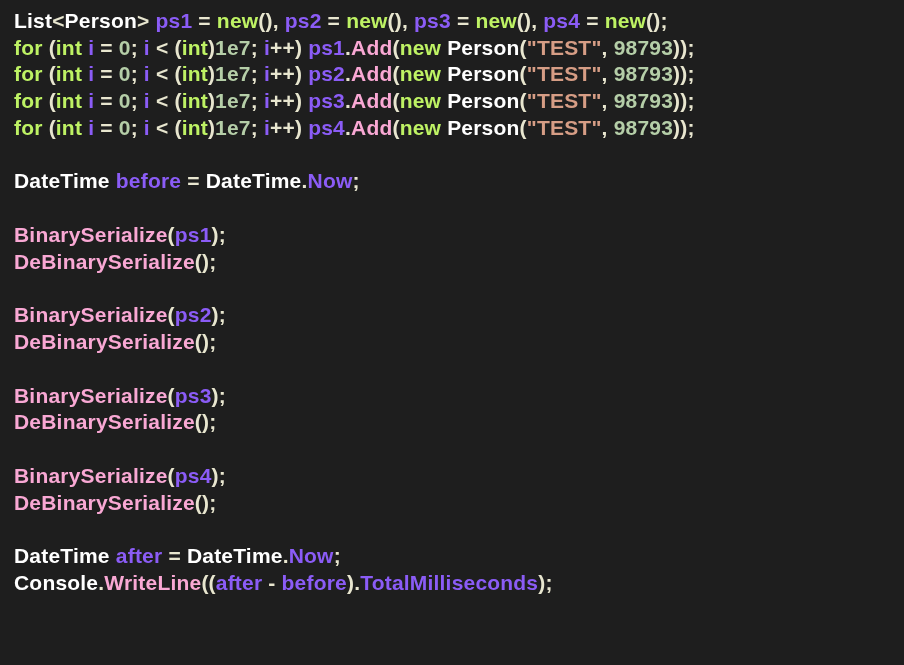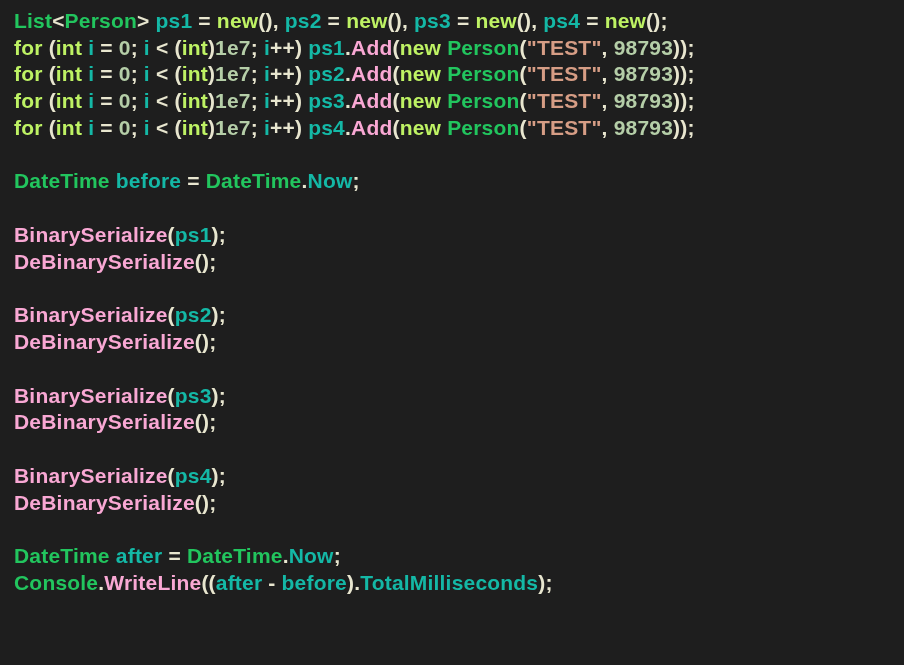--- a/index.html
+++ b/index.html
@@ -10,23 +10,23 @@
     box-sizing:border-box;
     padding:8px 14px;
     font-family:"Segoe UI","Arial",sans-serif;
     font-size:21px;
     font-weight:700;
     letter-spacing:.2px;
   }
   .code-view{white-space:pre}
   .line{display:block;line-height:1.27}
   .blank{height:27px}
-  .c-type{color:#22c55e}
+  .c-type{color:#ffffff}
   .c-key{color:#bef264}
-  .c-id{color:#14b8a6}
+  .c-id{color:#8b5cf6}
   .c-op{color:#e8e6cf}
   .c-num{color:#b5cea8}
   .c-str{color:#d69d85}
   .c-method{color:#f9a8d4}
 </style>
 </head>
 <body>
 
 <div class="code-view" id="code-view"><span class="line"><span class="c-type">List</span><span class="c-op">&lt;</span><span class="c-type">Person</span><span class="c-op">&gt; </span><span class="c-id">ps1</span><span class="c-op"> = </span><span class="c-key">new</span><span class="c-op">(), </span><span class="c-id">ps2</span><span class="c-op"> = </span><span class="c-key">new</span><span class="c-op">(), </span><span class="c-id">ps3</span><span class="c-op"> = </span><span class="c-key">new</span><span class="c-op">(), </span><span class="c-id">ps4</span><span class="c-op"> = </span><span class="c-key">new</span><span class="c-op">();</span></span><span class="line"><span class="c-key">for</span><span class="c-op"> (</span><span class="c-key">int</span><span class="c-op"> </span><span class="c-id">i</span><span class="c-op"> = </span><span class="c-num">0</span><span class="c-op">; </span><span class="c-id">i</span><span class="c-op"> &lt; (</span><span class="c-key">int</span><span class="c-op">)</span><span class="c-num">1e7</span><span class="c-op">; </span><span class="c-id">i</span><span class="c-op">++) </span><span class="c-id">ps1</span><span class="c-op">.</span><span class="c-method">Add</span><span class="c-op">(</span><span class="c-key">new</span><span class="c-op"> </span><span class="c-type">Person</span><span class="c-op">(</span><span class="c-str">"TEST"</span><span class="c-op">, </span><span class="c-num">98793</span><span class="c-op">));</span></span><span class="line"><span class="c-key">for</span><span class="c-op"> (</span><span class="c-key">int</span><span class="c-op"> </span><span class="c-id">i</span><span class="c-op"> = </span><span class="c-num">0</span><span class="c-op">; </span><span class="c-id">i</span><span class="c-op"> &lt; (</span><span class="c-key">int</span><span class="c-op">)</span><span class="c-num">1e7</span><span class="c-op">; </span><span class="c-id">i</span><span class="c-op">++) </span><span class="c-id">ps2</span><span class="c-op">.</span><span class="c-method">Add</span><span class="c-op">(</span><span class="c-key">new</span><span class="c-op"> </span><span class="c-type">Person</span><span class="c-op">(</span><span class="c-str">"TEST"</span><span class="c-op">, </span><span class="c-num">98793</span><span class="c-op">));</span></span><span class="line"><span class="c-key">for</span><span class="c-op"> (</span><span class="c-key">int</span><span class="c-op"> </span><span class="c-id">i</span><span class="c-op"> = </span><span class="c-num">0</span><span class="c-op">; </span><span class="c-id">i</span><span class="c-op"> &lt; (</span><span class="c-key">int</span><span class="c-op">)</span><span class="c-num">1e7</span><span class="c-op">; </span><span class="c-id">i</span><span class="c-op">++) </span><span class="c-id">ps3</span><span class="c-op">.</span><span class="c-method">Add</span><span class="c-op">(</span><span class="c-key">new</span><span class="c-op"> </span><span class="c-type">Person</span><span class="c-op">(</span><span class="c-str">"TEST"</span><span class="c-op">, </span><span class="c-num">98793</span><span class="c-op">));</span></span><span class="line"><span class="c-key">for</span><span class="c-op"> (</span><span class="c-key">int</span><span class="c-op"> </span><span class="c-id">i</span><span class="c-op"> = </span><span class="c-num">0</span><span class="c-op">; </span><span class="c-id">i</span><span class="c-op"> &lt; (</span><span class="c-key">int</span><span class="c-op">)</span><span class="c-num">1e7</span><span class="c-op">; </span><span class="c-id">i</span><span class="c-op">++) </span><span class="c-id">ps4</span><span class="c-op">.</span><span class="c-method">Add</span><span class="c-op">(</span><span class="c-key">new</span><span class="c-op"> </span><span class="c-type">Person</span><span class="c-op">(</span><span class="c-str">"TEST"</span><span class="c-op">, </span><span class="c-num">98793</span><span class="c-op">));</span></span><div class="blank"></div><span class="line"><span class="c-type">DateTime</span><span class="c-op"> </span><span class="c-id">before</span><span class="c-op"> = </span><span class="c-type">DateTime</span><span class="c-op">.</span><span class="c-id">Now</span><span class="c-op">;</span></span><div class="blank"></div><span class="line"><span class="c-method">BinarySerialize</span><span class="c-op">(</span><span class="c-id">ps1</span><span class="c-op">);</span></span><span class="line"><span class="c-method">DeBinarySerialize</span><span class="c-op">();</span></span><div class="blank"></div><span class="line"><span class="c-method">BinarySerialize</span><span class="c-op">(</span><span class="c-id">ps2</span><span class="c-op">);</span></span><span class="line"><span class="c-method">DeBinarySerialize</span><span class="c-op">();</span></span><div class="blank"></div><span class="line"><span class="c-method">BinarySerialize</span><span class="c-op">(</span><span class="c-id">ps3</span><span class="c-op">);</span></span><span class="line"><span class="c-method">DeBinarySerialize</span><span class="c-op">();</span></span><div class="blank"></div><span class="line"><span class="c-method">BinarySerialize</span><span class="c-op">(</span><span class="c-id">ps4</span><span class="c-op">);</span></span><span class="line"><span class="c-method">DeBinarySerialize</span><span class="c-op">();</span></span><div class="blank"></div><span class="line"><span class="c-type">DateTime</span><span class="c-op"> </span><span class="c-id">after</span><span class="c-op"> = </span><span class="c-type">DateTime</span><span class="c-op">.</span><span class="c-id">Now</span><span class="c-op">;</span></span><span class="line"><span class="c-type">Console</span><span class="c-op">.</span><span class="c-method">WriteLine</span><span class="c-op">((</span><span class="c-id">after</span><span class="c-op"> - </span><span class="c-id">before</span><span class="c-op">).</span><span class="c-id">TotalMilliseconds</span><span class="c-op">);</span></span></div>
 

